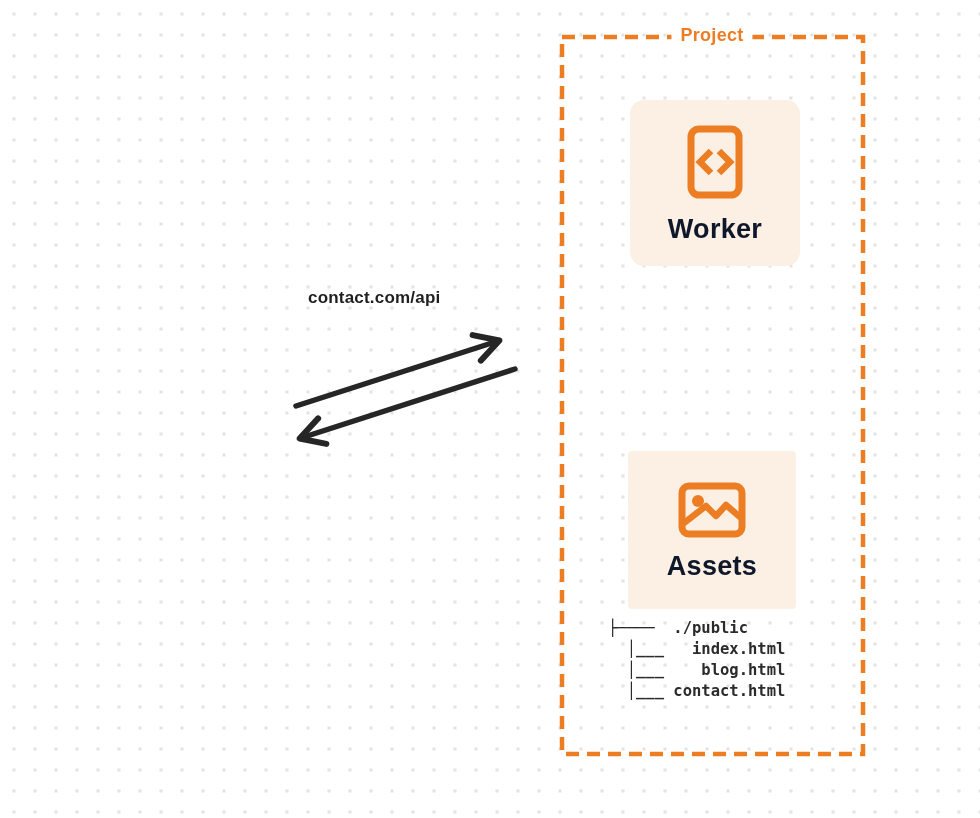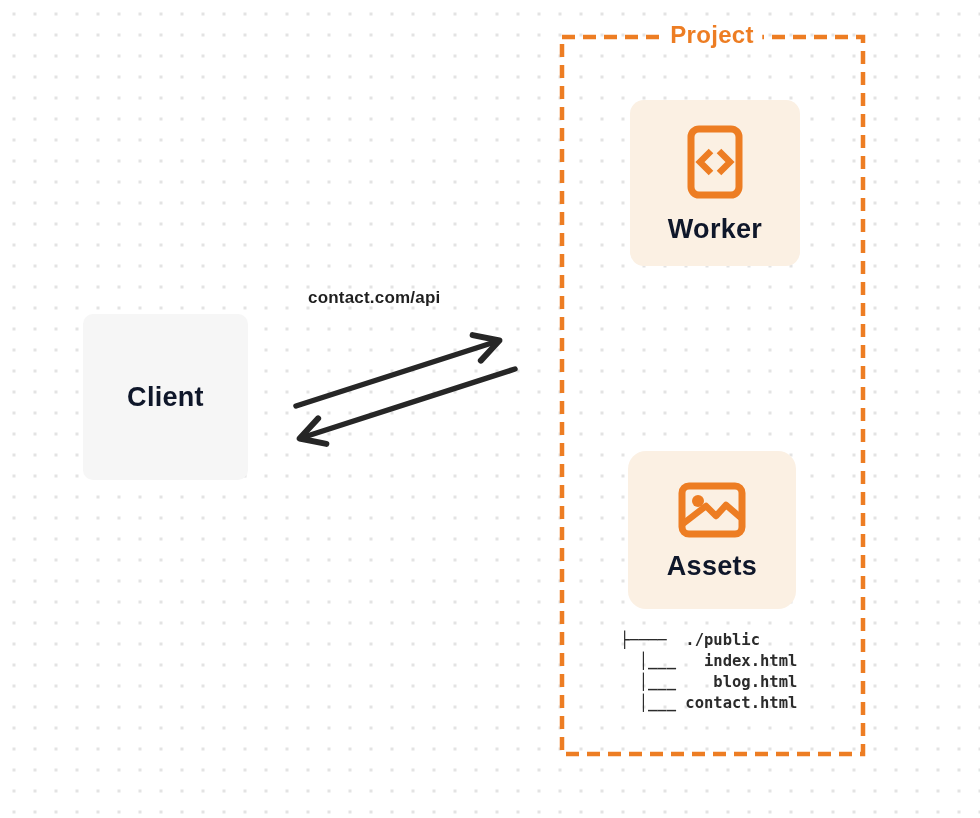--- a/index.html
+++ b/index.html
@@ -55,53 +55,53 @@
     flex-direction: column;
     gap: 15px;
     padding-top: 4px;
     box-sizing: border-box;
   }
 
   .assets-node {
     left: 628px; top: 451px;
     width: 168px; height: 158px;
     background: #fbf0e3;
-    border-radius: 18px;
+    border-radius: 4px;
     flex-direction: column;
     gap: 13px;
     padding-top: 4px;
     box-sizing: border-box;
   }
 
   .arrow-label {
     position: absolute;
     left: 308px; top: 288px;
     font-size: 17px;
     font-weight: bold;
     color: #1f1f1f;
     letter-spacing: 0.2px;
   }
 
   .project-label {
     position: absolute;
     left: 712px; top: 20px;
     transform: translateX(-50%);
-    font-size: 24px;
+    font-size: 18px;
     font-weight: bold;
     color: #ed7d23;
     background: #ffffff;
     padding: 0 9px;
     line-height: 30px;
     letter-spacing: 0.3px;
   }
 
   .file-tree {
     position: absolute;
     left: 608px; top: 618px;
-    margin: 12px;
+    margin: 0;
     font-family: "DejaVu Sans Mono", monospace;
     font-size: 15.5px;
     line-height: 21px;
     font-weight: bold;
     color: #2b2b2b;
     white-space: pre;
   }
 </style>
 </head>
 <body>
@@ -115,23 +115,20 @@
       </marker>
     </defs>
 
     <rect x="562" y="37" width="301" height="717" fill="none" stroke="#ed7d23" stroke-width="4.5" stroke-dasharray="13 8"></rect>
 
     <line x1="296" y1="406" x2="498" y2="341" stroke="#262626" stroke-width="5.5" stroke-linecap="round" marker-end="url(#ah)"></line>
 
     <line x1="515" y1="369" x2="301" y2="438" stroke="#262626" stroke-width="5.5" stroke-linecap="round" marker-end="url(#ah)"></line>
   </svg>
 
-  <div class="node client-node">
-    <span class="node-label">Client</span>
-  </div>
 
   <div class="arrow-label">contact.com/api</div>
 
   <div class="project-label">Project</div>
 
   <div class="node worker-node">
     <svg width="56" height="74" viewBox="0 0 56 74">
       <rect x="4" y="4" width="48" height="66" rx="8" fill="none" stroke="#ed7d23" stroke-width="7"></rect>
       <polyline points="24,26 13,37 24,48" fill="none" stroke="#ed7d23" stroke-width="6.5" stroke-linecap="butt" stroke-linejoin="miter"></polyline>
       <polyline points="32,26 43,37 32,48" fill="none" stroke="#ed7d23" stroke-width="6.5" stroke-linecap="butt" stroke-linejoin="miter"></polyline>

